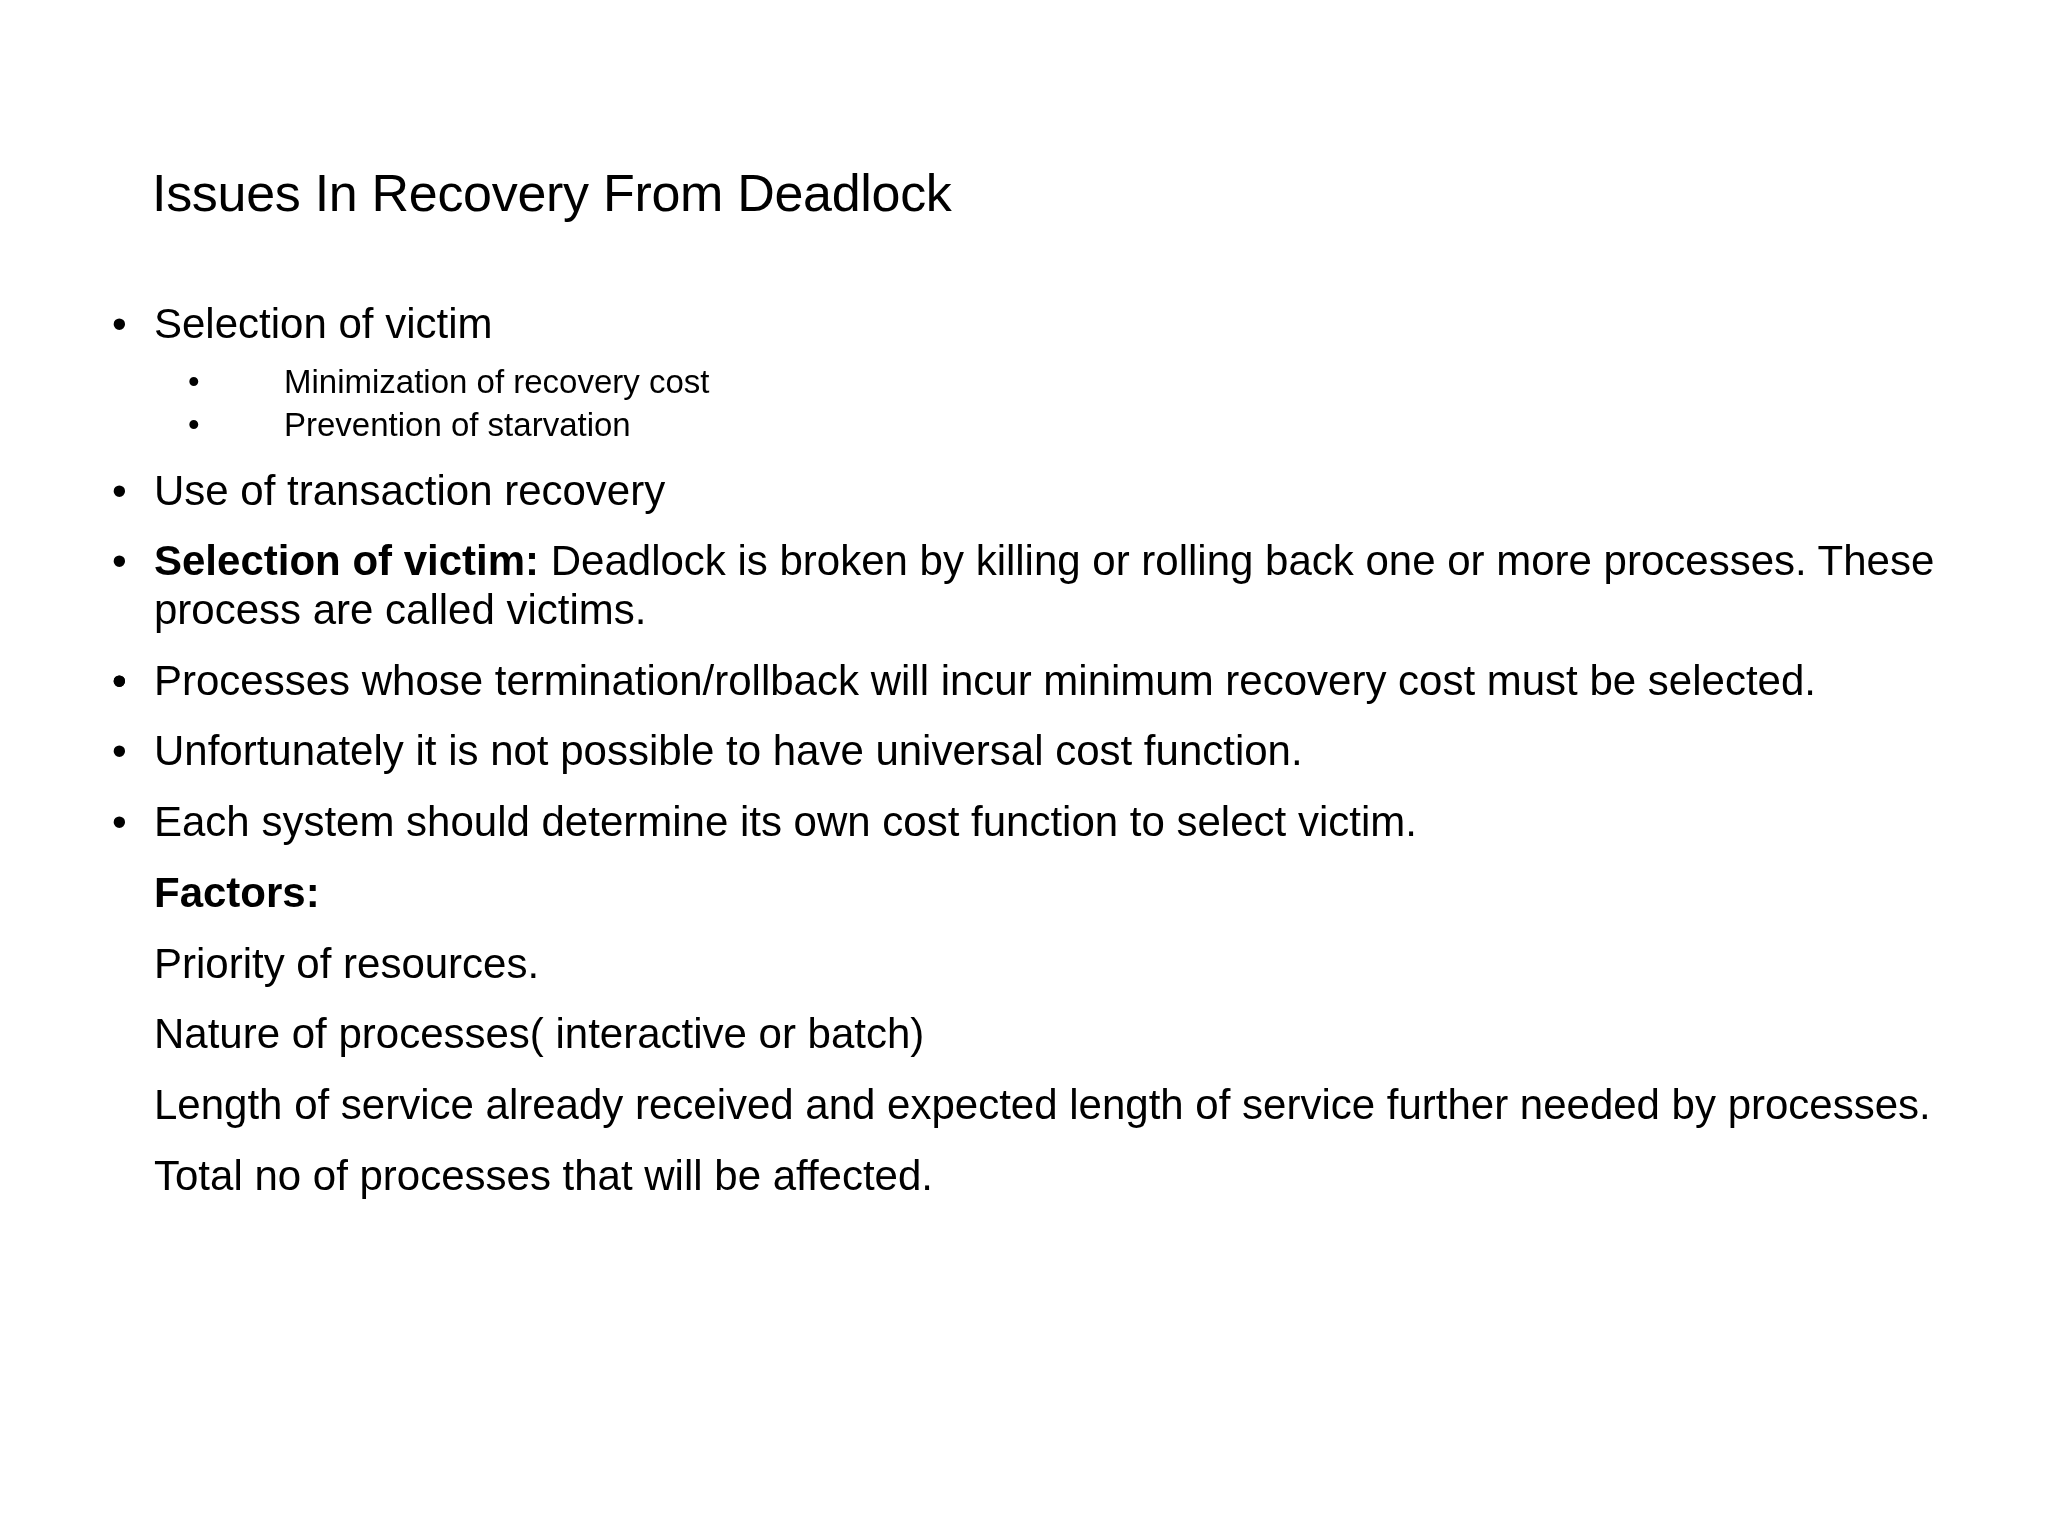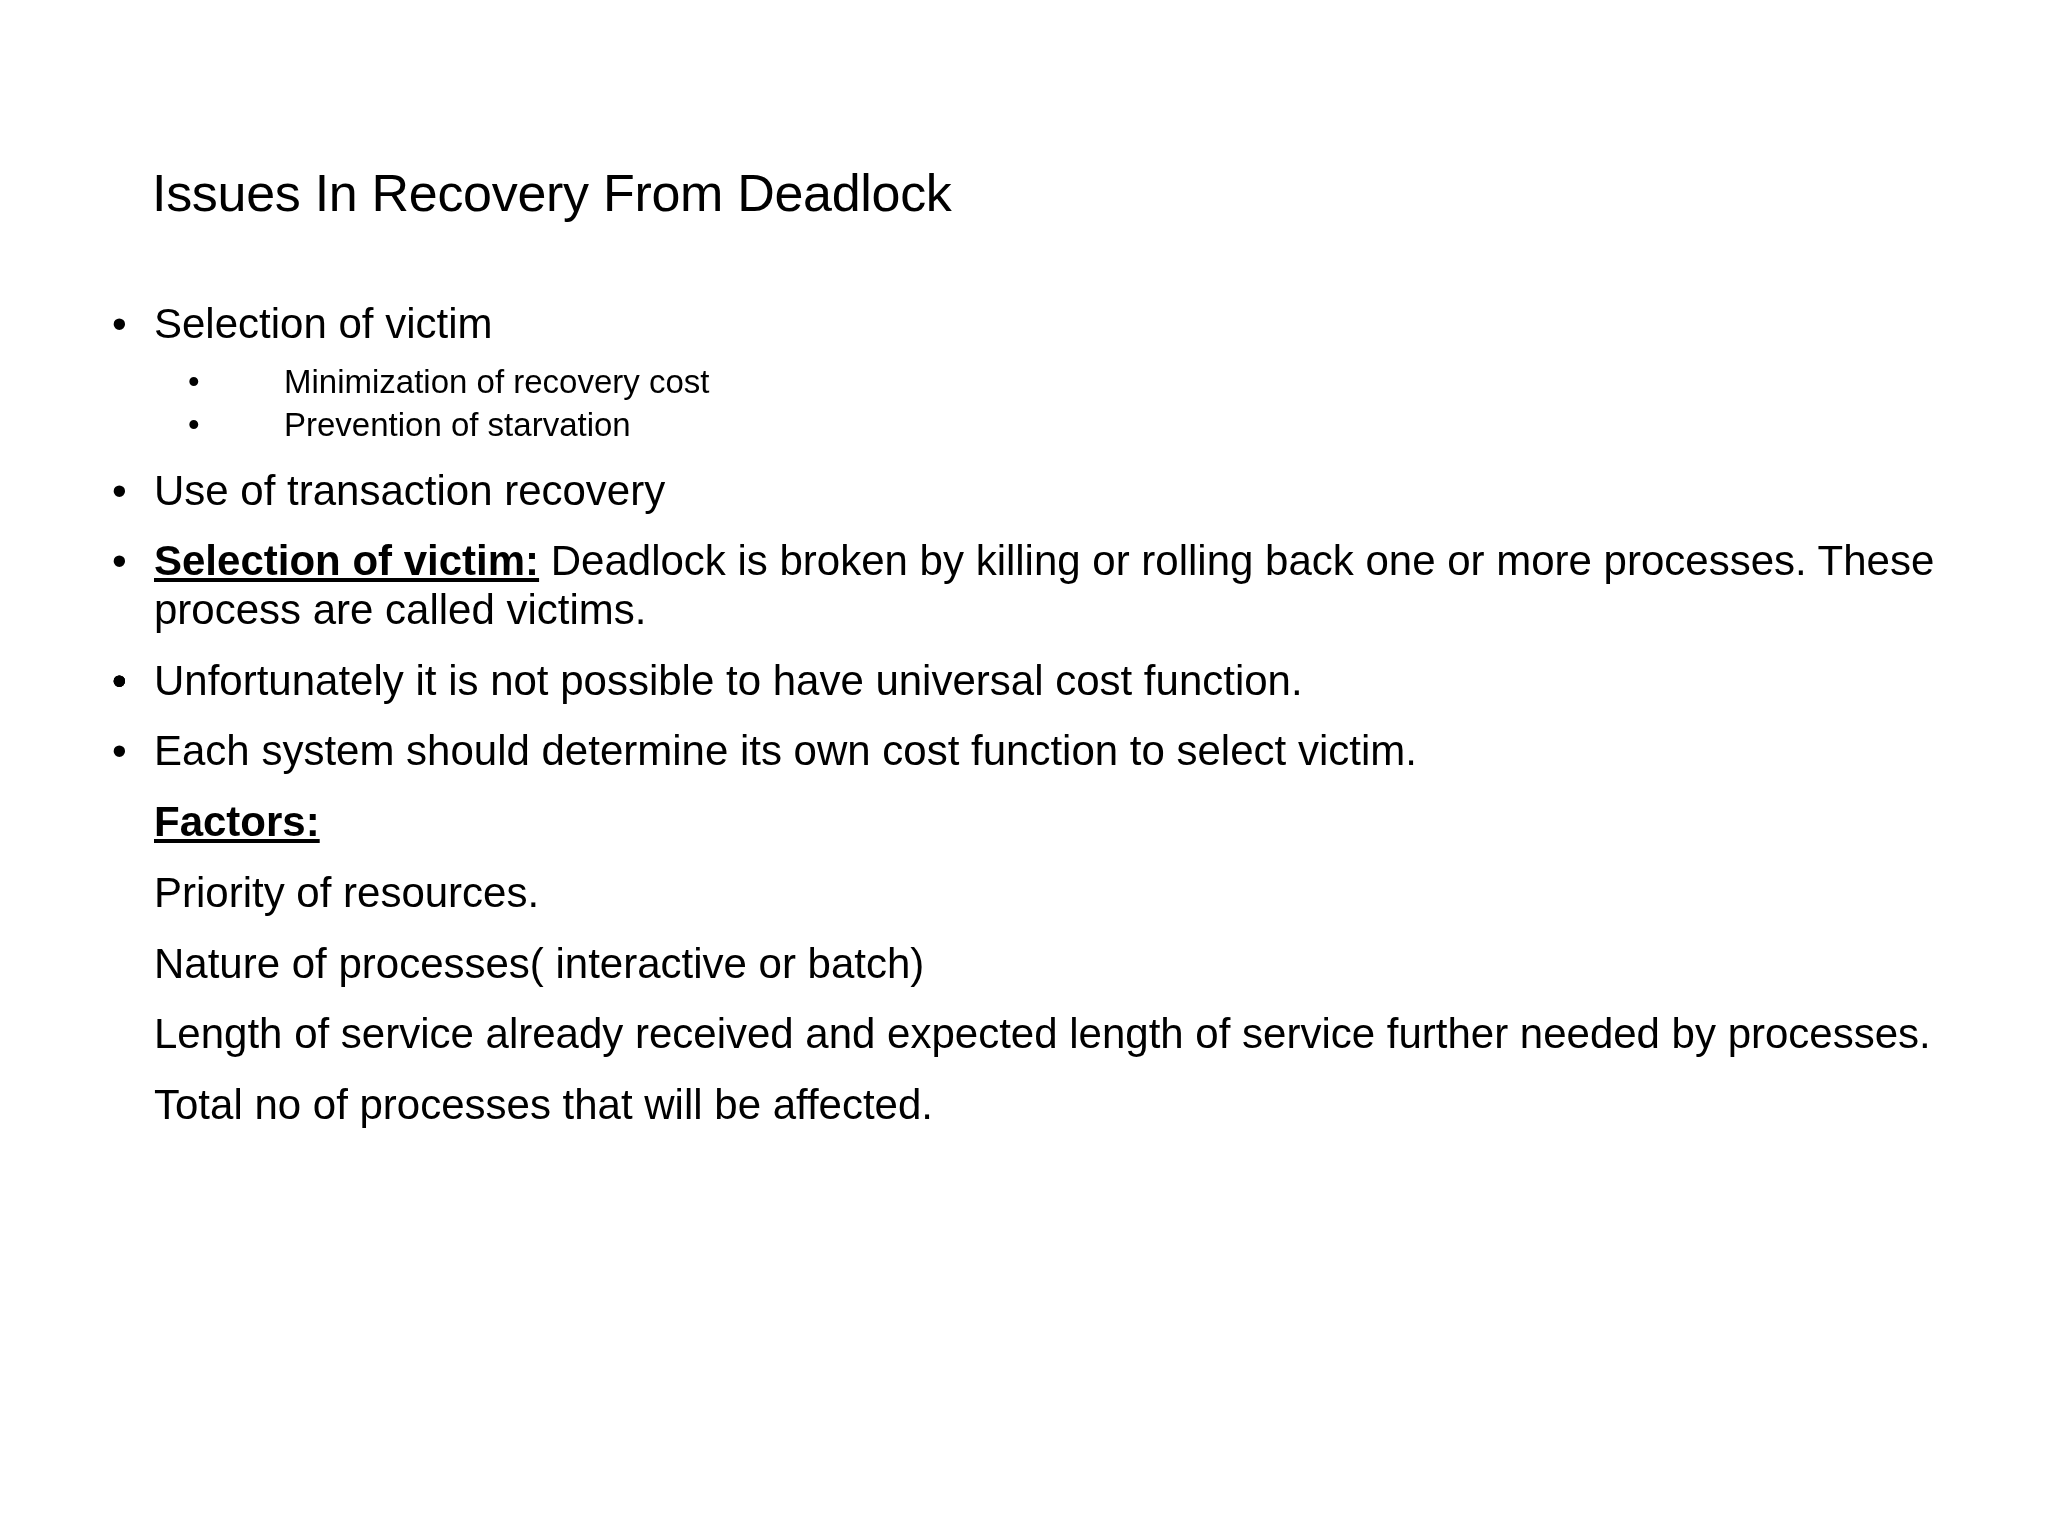--- a/index.html
+++ b/index.html
@@ -83,21 +83,21 @@
     font-size: 33px;
     line-height: 1.18;
   }
 
   
   .nobullet {
     padding-left: 54px;
     margin-bottom: 16px;
   }
 
-  b, .bold { font-weight: 700; text-decoration: underline; }
+  b, .bold { font-weight: 700; }
   .gap-md { margin-bottom: 22px; }
 </style>
 </head>
 <body>
 
 <div class="slide">
 
   <div class="slide-title">Issues In Recovery From Deadlock</div>
 
   <div class="body-area">
@@ -126,20 +126,21 @@
       <span class="bullet-mark">•</span>
       <b>Selection of victim:</b><span> Deadlock is broken by killing or rolling back one or more processes. These process are called victims.</span>
     </div>
 
     <div class="para lvl1 gap-md">
       <span class="bullet-mark">•</span>
     </div>
 
     <div class="para lvl1 gap-md">
       <span class="bullet-mark">•</span>
+      <span>Processes whose termination/rollback will incur minimum recovery cost must be selected.</span>
     </div>
 
     <div class="para lvl1 gap-md">
       <span class="bullet-mark">•</span>
       <span>Unfortunately it is not possible to have universal cost function.</span>
     </div>
 
     <div class="para lvl1 gap-md">
       <span class="bullet-mark">•</span>
       <span>Each system should determine its own cost function to select victim.</span>

